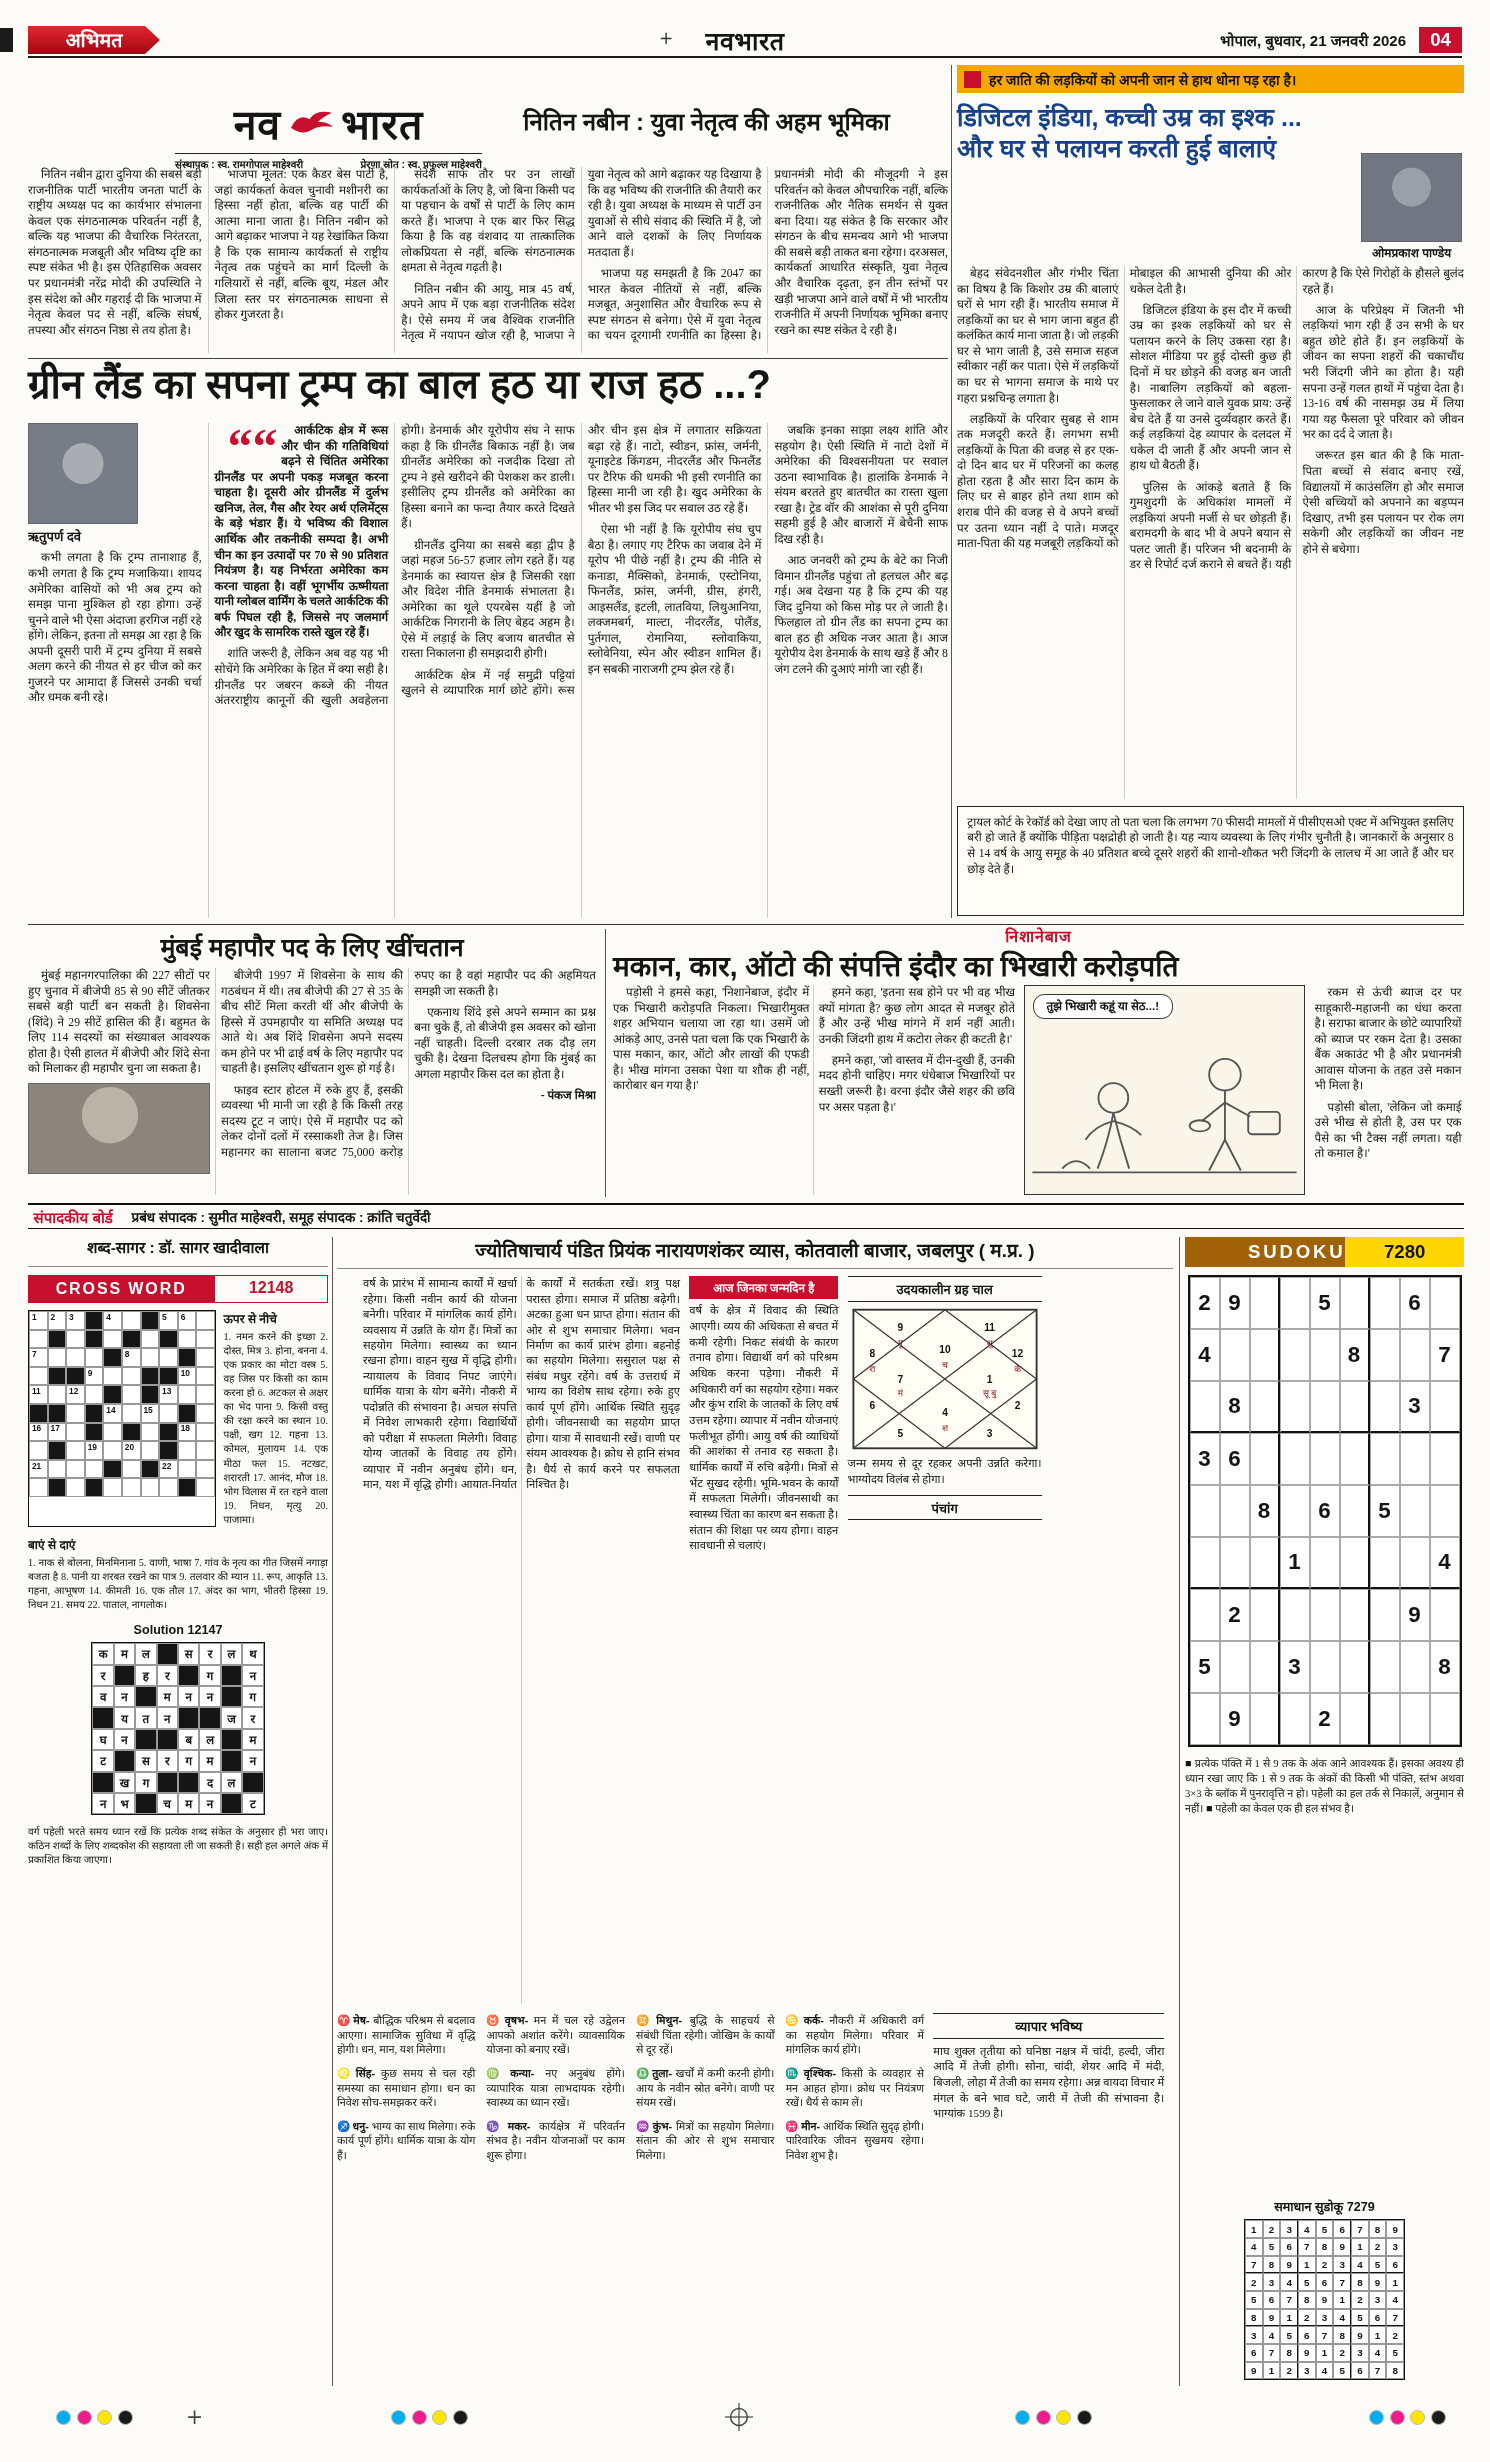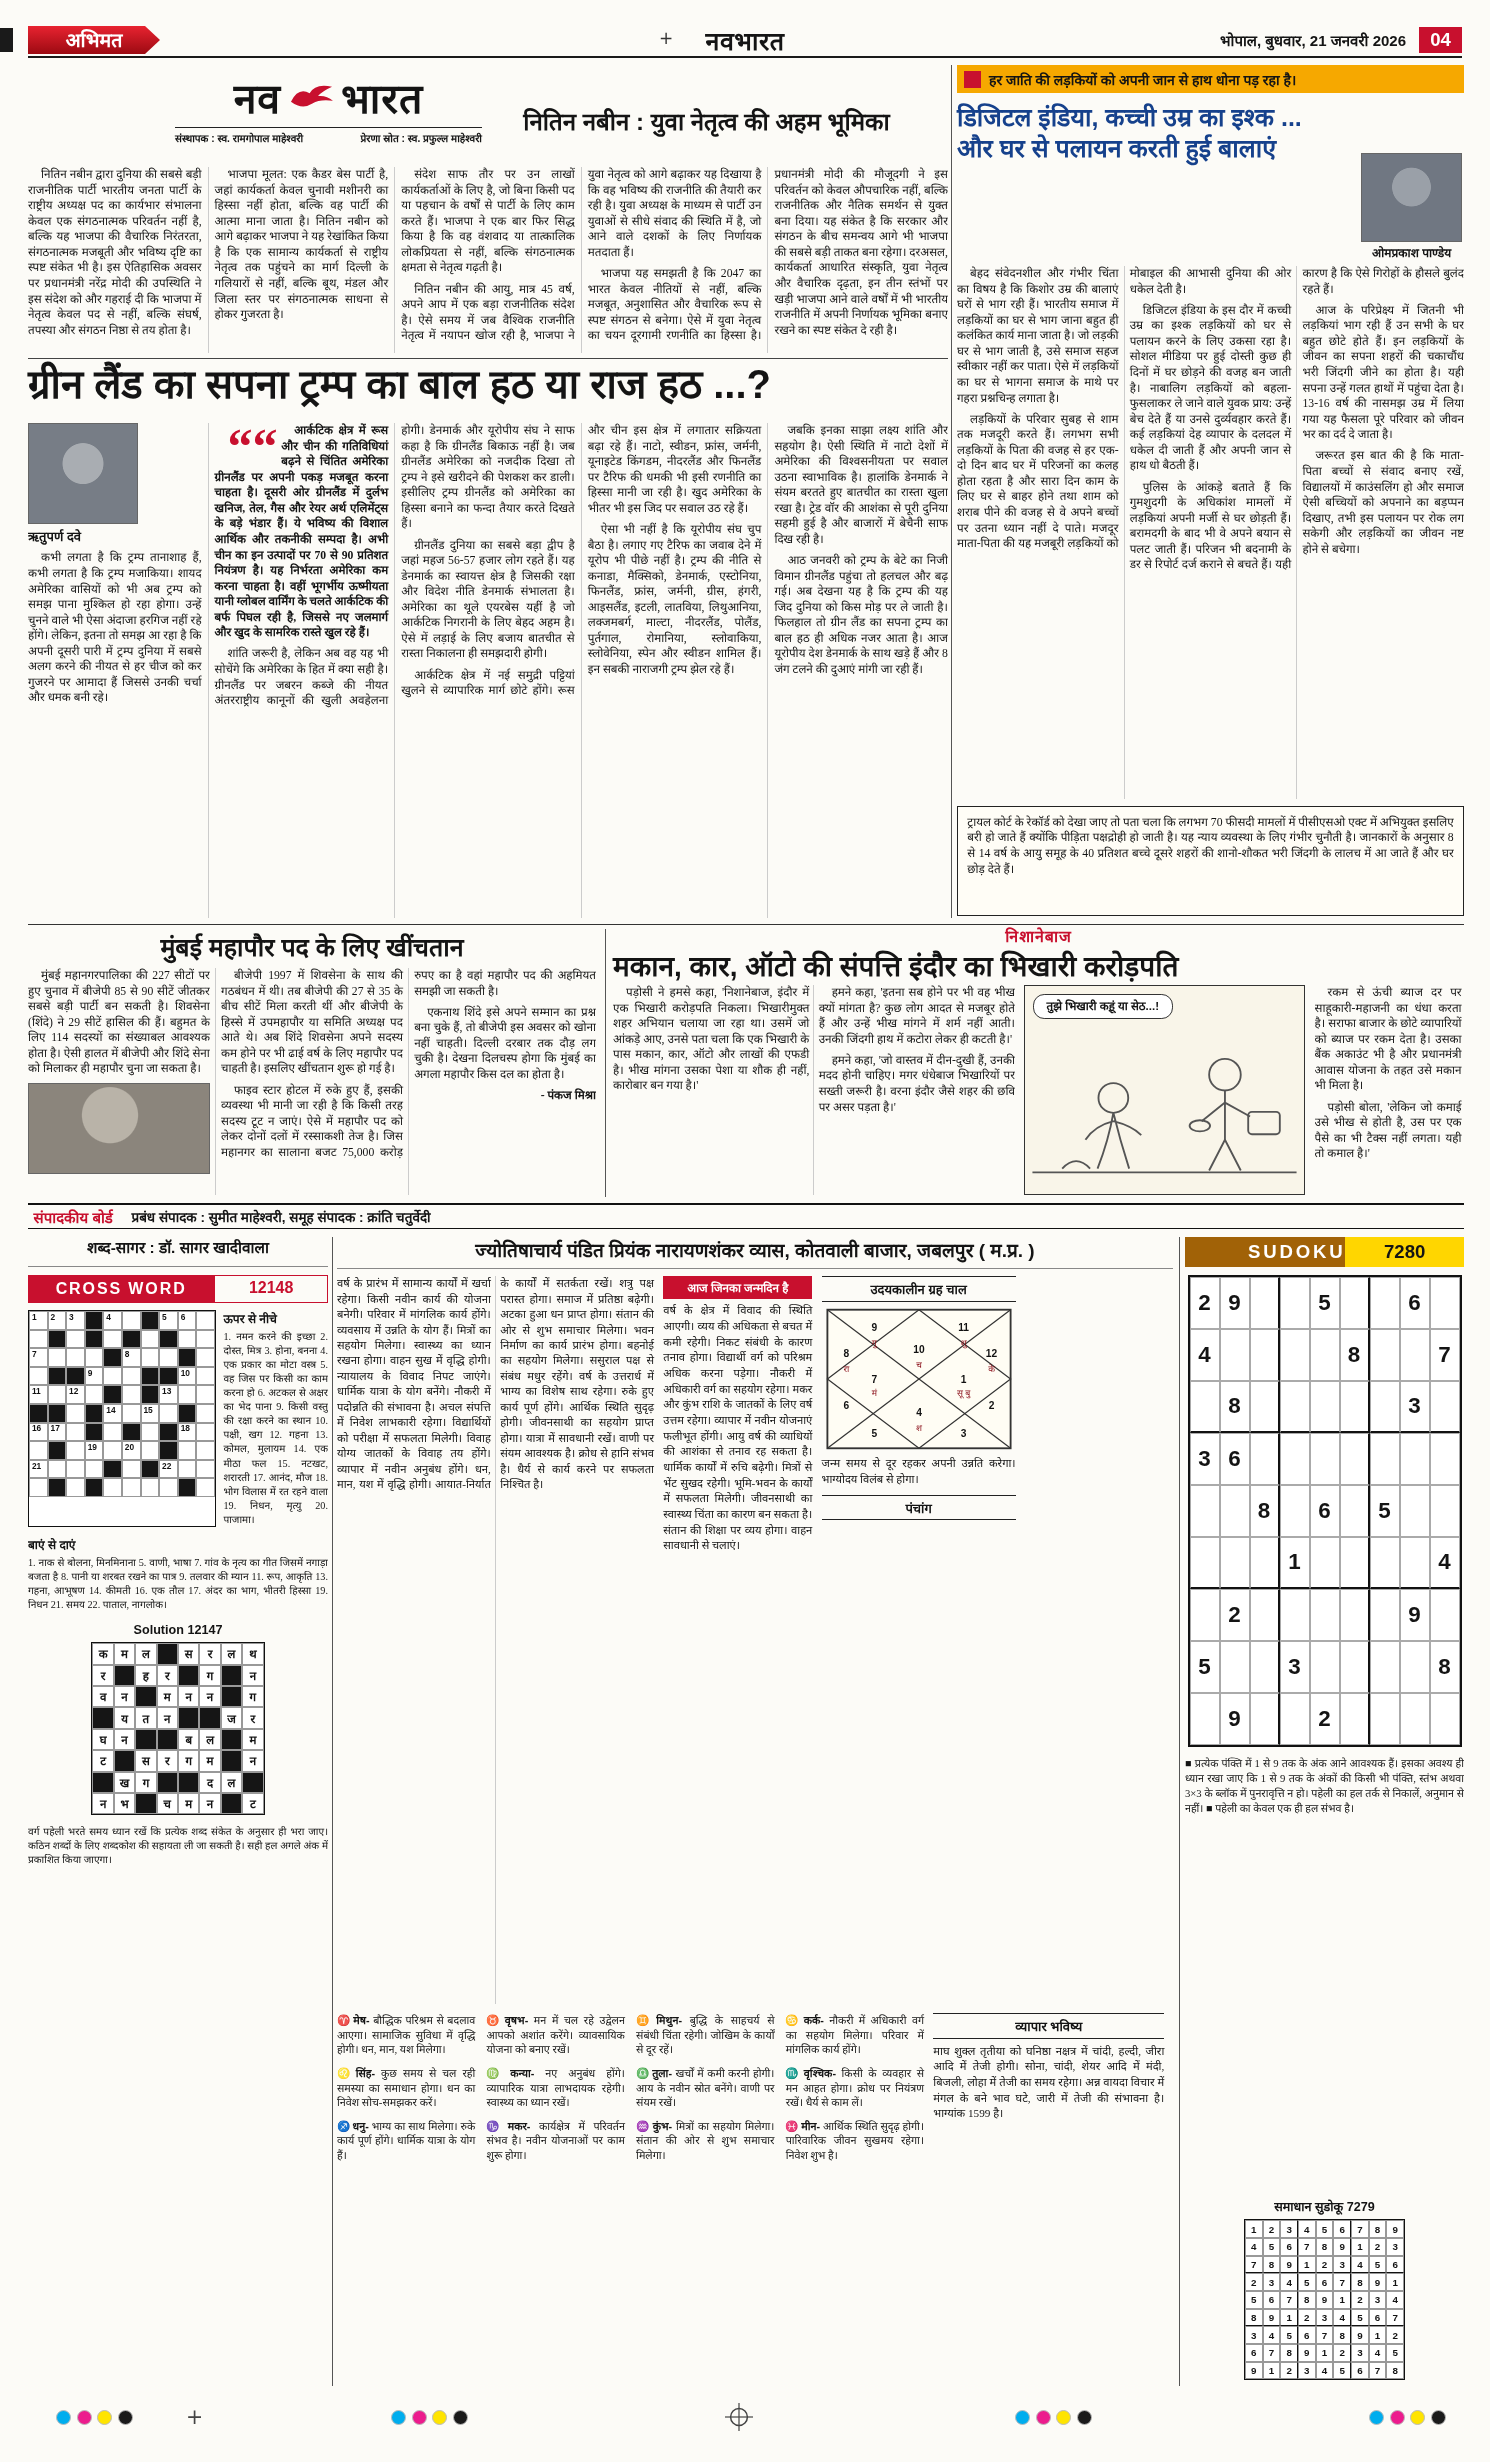--- a/index.html
+++ b/index.html
@@ -22,21 +22,21 @@
 
   
   .bodytxt { font-size:11.7px; line-height:1.33; text-align:justify; }
   .bodytxt p { margin-bottom:5.6px; text-indent:13px; }
   .vrule { border-left:1.1px solid #555; width:0; }
   .hrule { border-top:1.1px solid #444; height:0; }
 
   
   .art1 { left:28px; top:65px; width:920px; height:291px; }
   .logo-box { position:absolute; left:147px; top:3.7px; width:307px; text-align:center; }
-  .logo-title { display:flex; justify-content:center; align-items:center; gap:7.5px; font:700 41px "Liberation Sans",sans-serif; letter-spacing:0.9px; }
+  .logo-title { display:flex; justify-content:center; align-items:center; gap:7.5px; font:700 41px "Liberation Sans",sans-serif; letter-spacing:0.9px;margin-top:26px; }
   .logo-sub { margin-top:2.8px; display:flex; justify-content:space-between; font:600 10.2px "Liberation Sans",sans-serif; border-top:1.4px solid #222; padding-top:2.8px; }
   .art1-headline { position:absolute; left:440px; top:43px; width:477px; text-align:center; font:700 24px/1.2 "Liberation Sans",sans-serif; }
   .art1-body { position:absolute; left:0; top:102px; width:920px; height:186px; column-count:5; column-gap:13px; column-rule:0.9px solid #ccc; overflow:hidden; }
 
   
   .artd { left:957px; top:65px; width:507px; height:855px; }
   .quotebar { position:relative; height:28px; background:var(--highlight_yellow,#f6a800); display:flex; align-items:center; padding-left:32px; font:700 14px "Liberation Sans",sans-serif; }
   .quotebar::before { content:""; position:absolute; left:6.5px; top:5.6px; width:17px; height:17px; background:var(--accent_red,#c8102e); }
   .artd-headline { position:absolute; left:0; top:37px; width:100%; font:700 25px/1.24 "Liberation Sans",sans-serif; color:var(--headline_blue,#16418c); }
   .artd-photo { position:absolute; right:1.9px; top:88px; width:101px; height:89px; background:radial-gradient(circle at 50% 38%, #9aa0a8 0 26%, #707782 27% 100%); border:0.9px solid #666; }
@@ -92,21 +92,21 @@
   .sol-wrap { margin-top:11.2px; text-align:center; }
   .sol-label { font:700 12.6px "Liberation Sans",sans-serif; }
   .sol-grid { display:grid; grid-template-columns:repeat(8,21.4px); grid-auto-rows:21.4px; border:1.9px solid #111; width:max-content; margin:4.7px auto 0; background:#fff; }
   .sol-grid .cell { border:0.5px solid #999; display:flex; align-items:center; justify-content:center; font-size:11.6px; font-weight:700; }
   .sol-grid .cell.black { background:#151515; }
   .cw-note { margin-top:9.3px; font-size:10.2px; line-height:1.4; text-align:justify; }
 
   .jypanel { left:337px; top:1237px; width:836px; height:1149px; overflow:hidden; }
   .jy-header { text-align:center; font:700 19px "Liberation Sans",sans-serif; border-bottom:0.9px solid #888; padding-bottom:4.7px; }
   .jy-row1 { display:flex; gap:9.3px; margin-top:7.5px; height:728px; overflow:hidden; }
-  .jy-year { width:317px; column-count:2; column-gap:9.3px; column-rule:0.9px solid #ccc; font-size:11.2px; line-height:1.38; text-align:justify; }
+  .jy-year { width:317px; column-count:2; column-gap:9.3px; column-rule:0.9px solid #ccc; font-size:11.2px; line-height:1.38; text-align:justify;margin-left:26px; }
   .jy-col { display:flex; flex-direction:column; }
   .redlabel { background:var(--accent_red,#c8102e); color:#fff; font:700 11.6px "Liberation Sans",sans-serif; text-align:center; padding:3.7px 1.9px; margin-bottom:4.7px; }
   .jy-small { font-size:11.2px; line-height:1.4; text-align:justify; }
   .blklabel { font:700 13px "Liberation Sans",sans-serif; text-align:center; border-top:1.4px solid #222; border-bottom:1.4px solid #222; padding:2.8px 0; margin:7.5px 0 4.7px; }
   .kundali { margin:1.9px auto 5.6px; display:block; }
   .jy-row2 { display:flex; gap:9.3px; margin-top:9.3px; }
   .rashifal { width:587px; display:grid; grid-template-columns:repeat(4,1fr); gap:9.3px 11.2px; align-content:start; }
   .rashi { font-size:10.8px; line-height:1.34; text-align:justify; }
   .rashi b { font-family:"Liberation Sans",sans-serif; }
   .rashi .zi { color:var(--accent_red,#c8102e); margin-right:1.9px; }

